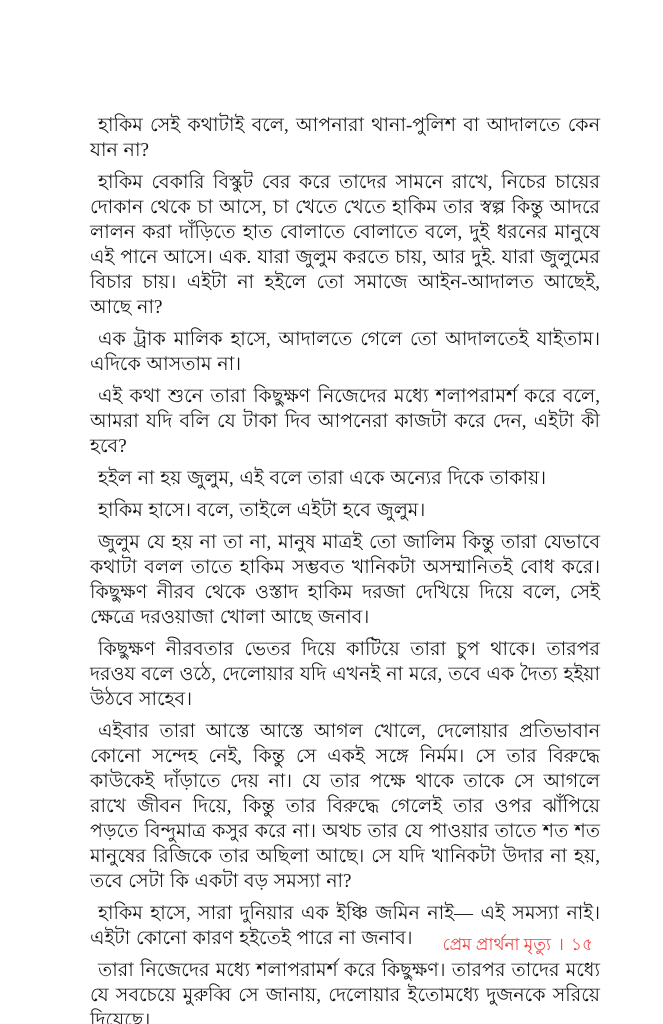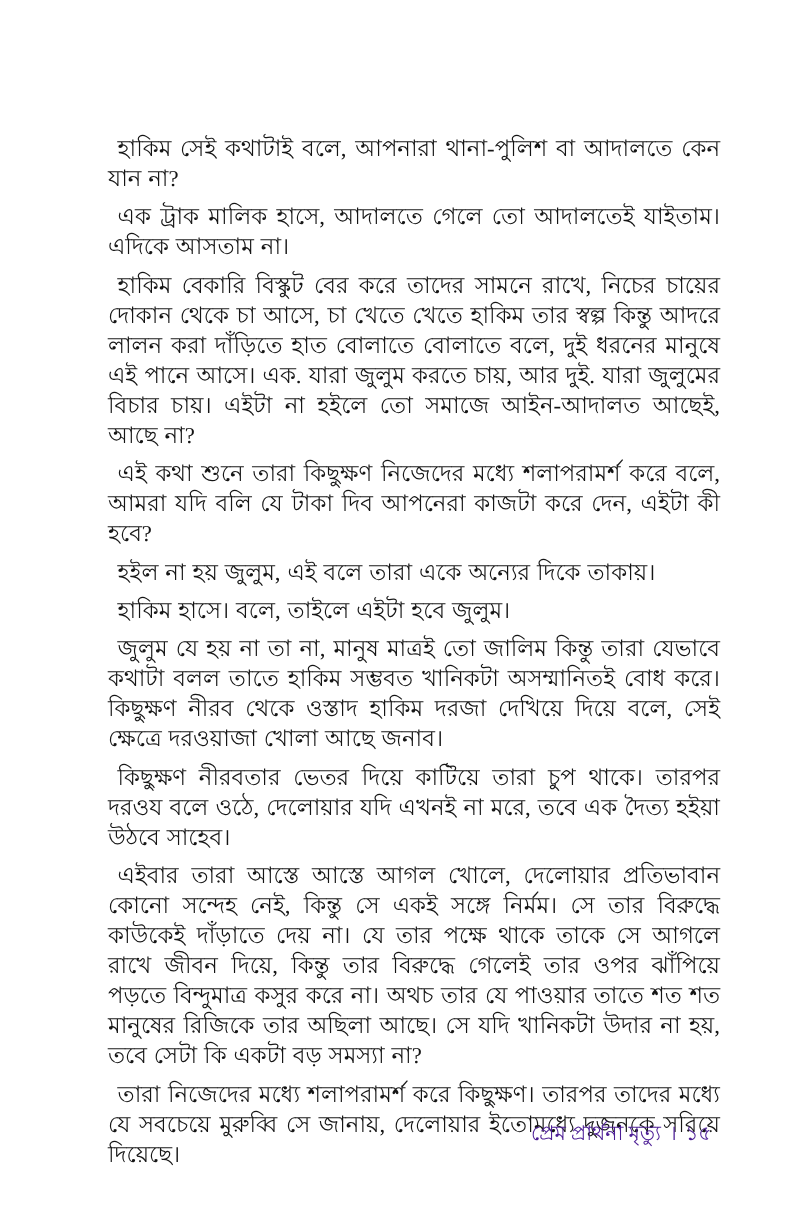--- a/index.html
+++ b/index.html
@@ -29,39 +29,40 @@
     line-height: 25px;
     text-indent: 8px;
     word-spacing: 1px;
   }
   .footer {
     position: absolute;
     top: 934px;
     right: 70px;
     font-size: 17px;
     line-height: 22px;
-    color: #4c1d95;
+    color: #ef4444;
     white-space: nowrap;
   }
   .footer span { display: inline; }
   .footer .sep { margin: 0 7px; }
 </style>
 </head>
 <body>
 
 <div class="page">
   <div class="text-block">
     <p>হাকিম সেই কথাটাই বলে, আপনারা থানা-পুলিশ বা আদালতে কেন যান না?</p>
+    <p>হাকিম বেকারি বিস্কুট বের করে তাদের সামনে রাখে, নিচের চায়ের দোকান থেকে চা আসে, চা খেতে খেতে হাকিম তার স্বল্প কিন্তু আদরে লালন করা দাঁড়িতে হাত বোলাতে বোলাতে বলে, দুই ধরনের মানুষে এই পানে আসে। এক. যারা জুলুম করতে চায়, আর দুই. যারা জুলুমের বিচার চায়। এইটা না হইলে তো সমাজে আইন-আদালত আছেই, আছে না?</p>
     <p>এক ট্রাক মালিক হাসে, আদালতে গেলে তো আদালতেই যাইতাম। এদিকে আসতাম না।</p>
-    <p>হাকিম বেকারি বিস্কুট বের করে তাদের সামনে রাখে, নিচের চায়ের দোকান থেকে চা আসে, চা খেতে খেতে হাকিম তার স্বল্প কিন্তু আদরে লালন করা দাঁড়িতে হাত বোলাতে বোলাতে বলে, দুই ধরনের মানুষে এই পানে আসে। এক. যারা জুলুম করতে চায়, আর দুই. যারা জুলুমের বিচার চায়। এইটা না হইলে তো সমাজে আইন-আদালত আছেই, আছে না?</p>
     <p>এই কথা শুনে তারা কিছুক্ষণ নিজেদের মধ্যে শলাপরামর্শ করে বলে, আমরা যদি বলি যে টাকা দিব আপনেরা কাজটা করে দেন, এইটা কী হবে?</p>
     <p>হইল না হয় জুলুম, এই বলে তারা একে অন্যের দিকে তাকায়।</p>
     <p>হাকিম হাসে। বলে, তাইলে এইটা হবে জুলুম।</p>
     <p>জুলুম যে হয় না তা না, মানুষ মাত্রই তো জালিম কিন্তু তারা যেভাবে কথাটা বলল তাতে হাকিম সম্ভবত খানিকটা অসম্মানিতই বোধ করে। কিছুক্ষণ নীরব থেকে ওস্তাদ হাকিম দরজা দেখিয়ে দিয়ে বলে, সেই ক্ষেত্রে দরওয়াজা খোলা আছে জনাব।</p>
     <p>কিছুক্ষণ নীরবতার ভেতর দিয়ে কাটিয়ে তারা চুপ থাকে। তারপর দরওয বলে ওঠে, দেলোয়ার যদি এখনই না মরে, তবে এক দৈত্য হইয়া উঠবে সাহেব।</p>
     <p>এইবার তারা আস্তে আস্তে আগল খোলে, দেলোয়ার প্রতিভাবান কোনো সন্দেহ নেই, কিন্তু সে একই সঙ্গে নির্মম। সে তার বিরুদ্ধে কাউকেই দাঁড়াতে দেয় না। যে তার পক্ষে থাকে তাকে সে আগলে রাখে জীবন দিয়ে, কিন্তু তার বিরুদ্ধে গেলেই তার ওপর ঝাঁপিয়ে পড়তে বিন্দুমাত্র কসুর করে না। অথচ তার যে পাওয়ার তাতে শত শত মানুষের রিজিকে তার অছিলা আছে। সে যদি খানিকটা উদার না হয়, তবে সেটা কি একটা বড় সমস্যা না?</p>
+    <p>হাকিম হাসে, সারা দুনিয়ার এক ইঞ্চি জমিন নাই— এই সমস্যা নাই। এইটা কোনো কারণ হইতেই পারে না জনাব।</p>
     <p>তারা নিজেদের মধ্যে শলাপরামর্শ করে কিছুক্ষণ। তারপর তাদের মধ্যে যে সবচেয়ে মুরুব্বি সে জানায়, দেলোয়ার ইতোমধ্যে দুজনকে সরিয়ে দিয়েছে।</p>
   </div>
 
   <div class="footer">
     <span>প্রেম প্রার্থনা মৃত্যু</span><span class="sep">।</span><span>১৫</span>
   </div>
 </div>
 
 </body></html>

